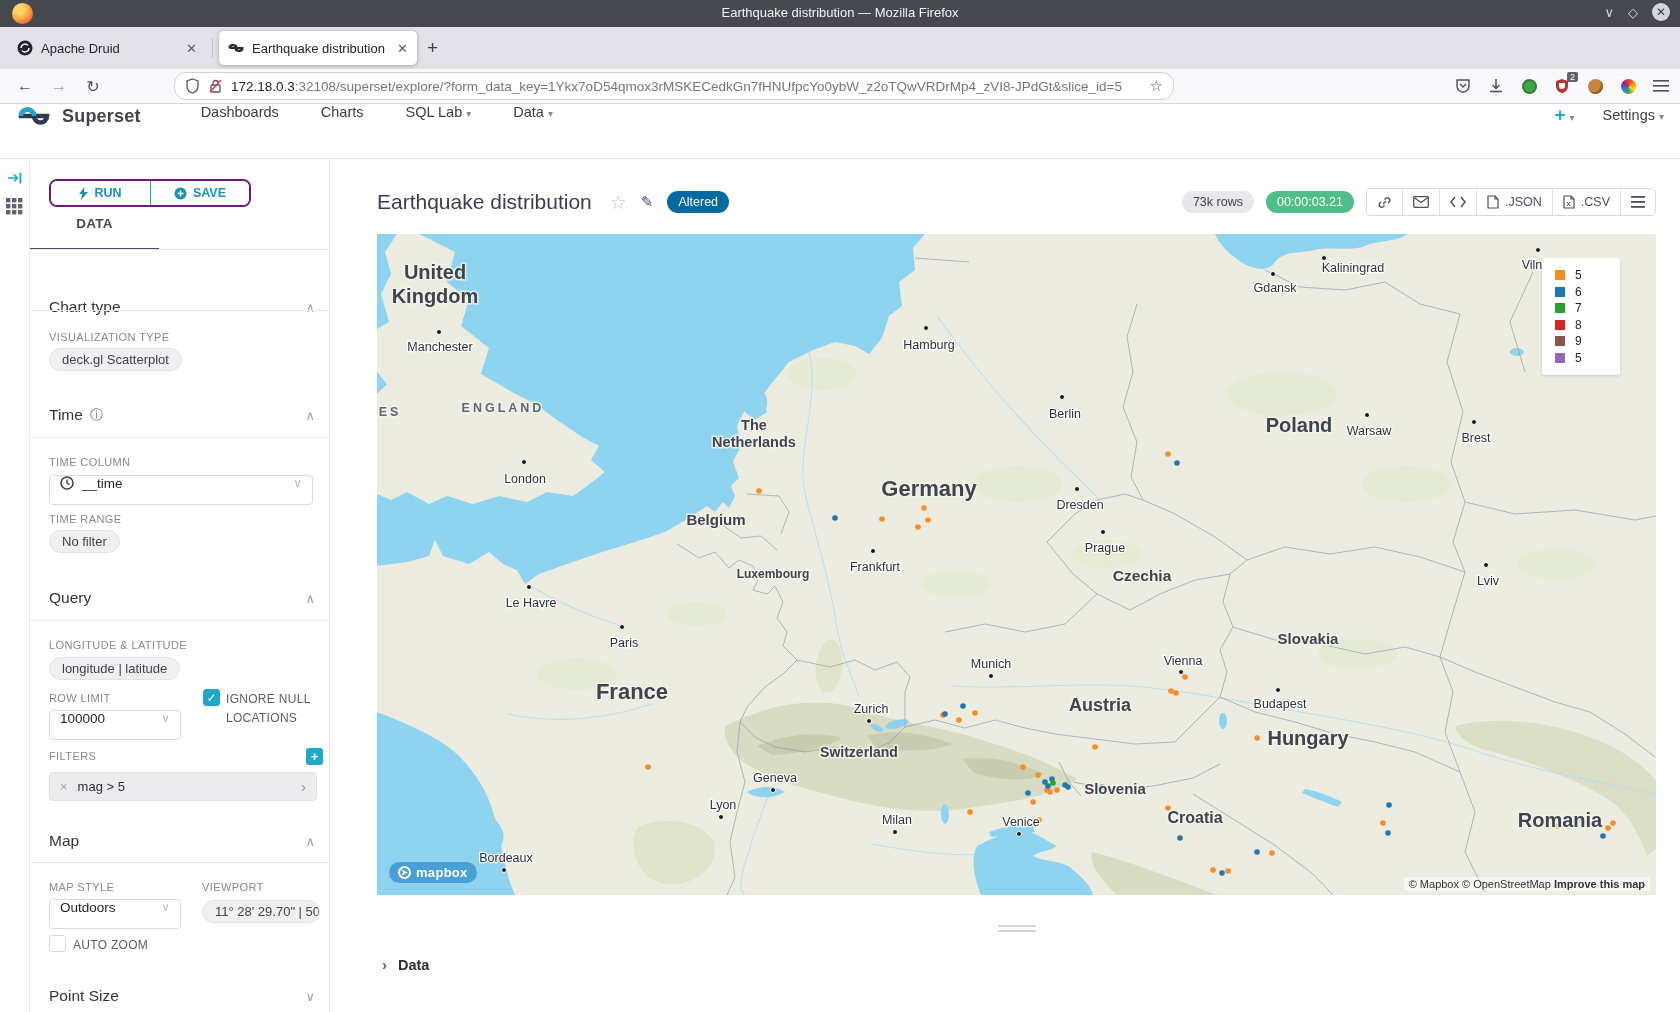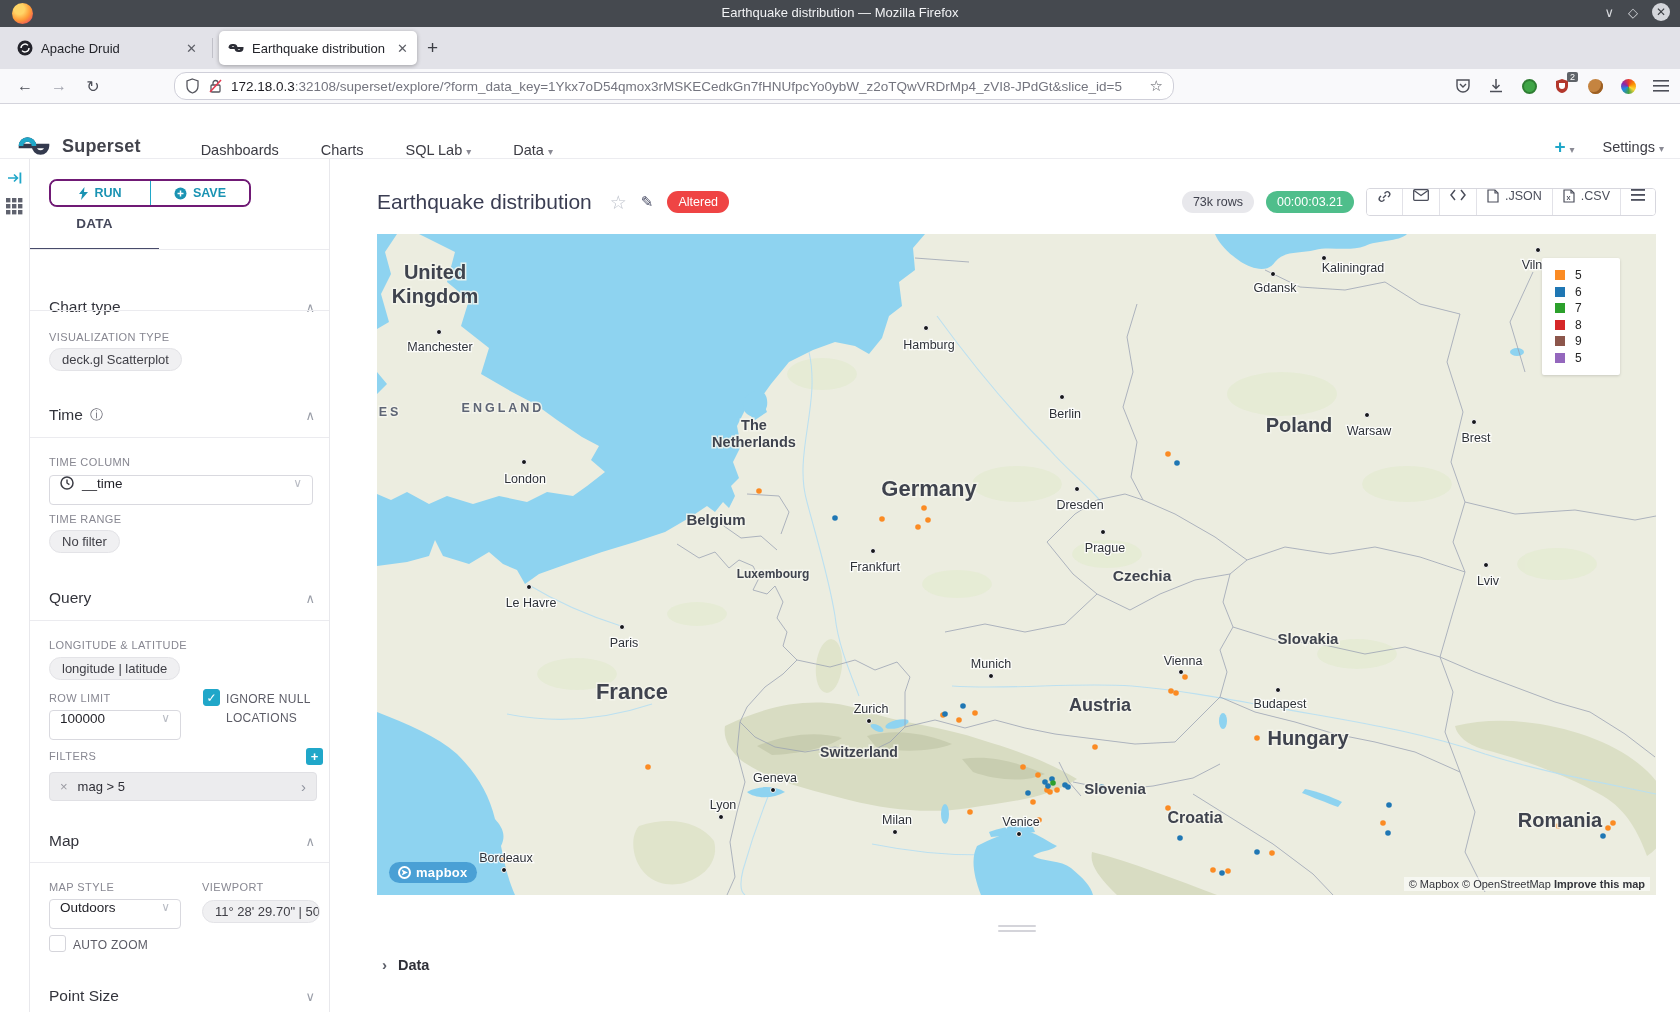--- a/index.html
+++ b/index.html
@@ -23,21 +23,21 @@
   .urlbar{margin-left:62px;width:1000px;height:28px;background:#fff;border:1px solid #cfcfd9;border-radius:12px;display:flex;align-items:center;padding:0 10px;gap:8px;font-size:13.5px;white-space:nowrap;overflow:hidden}
   .url-host{color:#1c1c22}.url-rest{color:#74757f;overflow:hidden;text-overflow:clip}
   .url-star{margin-left:auto;color:#55565e;font-size:15px}
   .tb-icons{margin-left:auto;display:flex;align-items:center;gap:15px}
   .tb-ic{position:relative;width:18px;height:18px;display:flex;align-items:center;justify-content:center}
   .badge2{position:absolute;top:-5px;right:-7px;background:#5f6368;color:#fff;font-size:9px;padding:0 3px;border-radius:2px}
   .ext-green{width:15px;height:15px;border-radius:50%;background:#3fa546;border:2px solid #2e7d32}
   .ext-cookie{width:15px;height:15px;border-radius:50%;background:#c58440;box-shadow:inset -2px -2px 0 #9c5f22}
   .ext-color{width:15px;height:15px;border-radius:50%;background:conic-gradient(#e53935,#fb8c00,#fdd835,#43a047,#1e88e5,#8e24aa,#e53935)}
   
-  .snav{height:55px;border-bottom:1px solid #ececf0;display:flex;align-items:flex-end;padding:0 16px}
+  .snav{height:55px;border-bottom:1px solid #ececf0;display:flex;align-items:flex-start;padding:0 16px}
   .brand{display:flex;align-items:center;gap:8px}
   .brand-name{font-size:18px;font-weight:bold;color:#42434c;letter-spacing:.2px}
   .snav-items{display:flex;gap:42px;margin-left:60px;font-size:14.5px;color:#3c3c44}
   .caret{font-size:10px;color:#8a8a94;margin-left:4px}
   .snav-right{margin-left:auto;display:flex;align-items:center;gap:28px;font-size:14.5px;color:#3c3c44}
   .plus-link{color:#20a7c9;font-weight:bold;font-size:19px}
   
   .content{display:flex;height:853px}
   .rail{width:30px;border-right:1px solid #e8e8ec;display:flex;flex-direction:column;align-items:center;padding-top:11px;gap:12px}
   .panel{width:300px;border-right:1px solid #e8e8ec;position:relative;font-size:13px}
@@ -58,26 +58,26 @@
   .cb.checked{background:#20a7c9;border-color:#20a7c9;color:#fff;font-size:12px;display:flex;align-items:center;justify-content:center}
   .cb-label{font-size:12px;color:#5c5c66;letter-spacing:.3px}
   .plus-btn{width:17px;height:17px;background:#20a7c9;color:#fff;border-radius:3px;display:flex;align-items:center;justify-content:center;font-size:13px;font-weight:bold}
   .filter-pill{height:29px;background:#ececee;border:1px solid #e0e0e4;border-radius:4px;display:flex;align-items:center;padding:0 10px;gap:10px;font-size:13px;color:#2e2e36}
   .filter-pill .x{color:#9a9aa2}.filter-pill .arrow{margin-left:auto;color:#8f939e;font-size:15px}
   .main{flex:1;position:relative;background:#fff}
   .chart-header{position:absolute;left:47px;right:24px;top:28px;height:30px;display:flex;align-items:center}
   .chart-title{font-size:21px;color:#3a3d52}
   .t-star{margin-left:18px;color:#bcc0ca;font-size:19px}
   .t-edit{margin-left:14px;color:#474b64;font-size:15px}
-  .badge-altered{margin-left:14px;height:22px;padding:0 11px;border-radius:11px;background:#ef4444;color:#fff;font-size:12.5px;display:flex;align-items:center}
+  .badge-altered{margin-left:14px;height:22px;padding:0 11px;border-radius:11px;background:#0369a1;color:#fff;font-size:12.5px;display:flex;align-items:center}
   .hdr-right{margin-left:auto;display:flex;align-items:center;gap:12px}
   .pill-rows{height:22px;padding:0 11px;border-radius:11px;background:#e8e8ec;color:#40424e;font-size:12.5px;display:flex;align-items:center}
   .pill-timer{height:22px;padding:0 11px;border-radius:11px;background:#4fbe8b;color:#fff;font-size:12.5px;display:flex;align-items:center}
   .btngroup{display:flex;height:28px;border:1px solid #d7d7de;border-radius:4px;overflow:hidden}
-  .bg-item{display:flex;justify-content:center;gap:6px;padding:0 10px;color:#4c4f5c;font-size:12.5px;background:#fff}
+  .bg-item{display:flex;align-items:center;justify-content:center;gap:6px;padding:0 10px;color:#4c4f5c;font-size:12.5px;background:#fff}
   .bg-item+.bg-item{border-left:1px solid #e2e2e8}
   .mapwrap{position:absolute;left:47px;top:75px;width:1279px;height:661px;overflow:hidden;background:#8ed3f0}
   .legend{position:absolute;left:1165px;top:24px;width:78px;background:#fff;border-radius:2px;box-shadow:0 1px 3px rgba(0,0,0,.15);padding:9px 0 9px 13px}
   .lg-row{display:flex;align-items:center;gap:10px;height:16.5px;font-size:12px;color:#252525}
   .lg-sw{width:10px;height:10px}
   .mb-logo{position:absolute;left:12px;bottom:12px;height:21px;padding:0 9px;border-radius:11px;background:#4aa0d5;color:#fff;display:flex;align-items:center;gap:5px;font-size:13px;font-weight:bold;letter-spacing:.3px}
   .mb-circle{width:13px;height:13px;border-radius:50%;border:2px solid #fff;display:flex;align-items:center;justify-content:center;font-size:8px}
   .attrib{position:absolute;right:6px;bottom:4px;font-size:11px;color:#33343a;background:rgba(255,255,255,.55);padding:1px 5px}
   .attrib b{font-weight:bold}
   .drag-handle{position:absolute;left:668px;top:766px;width:38px}

